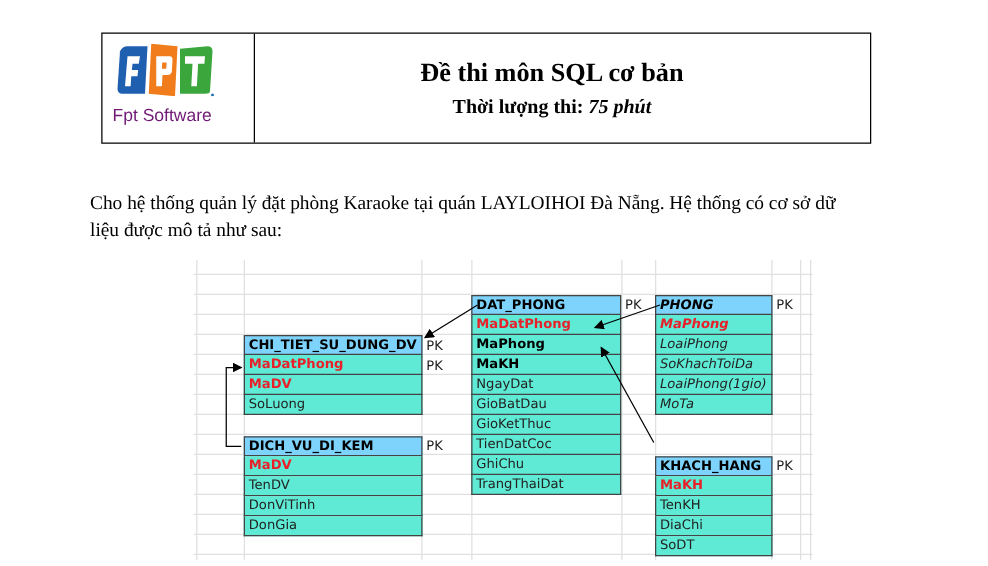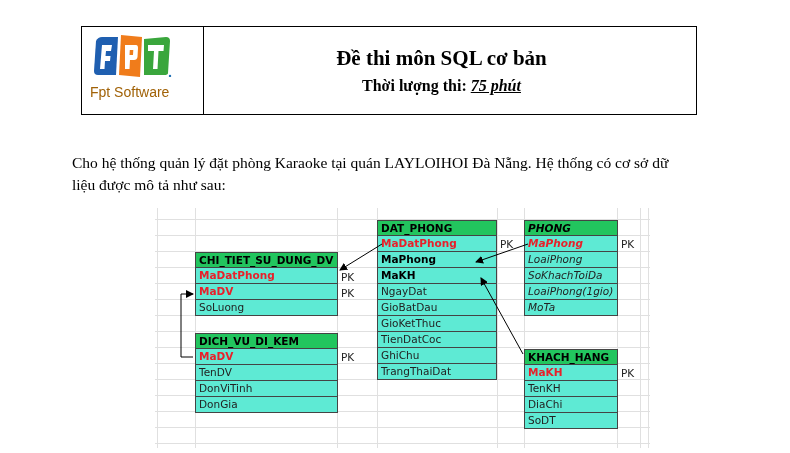--- a/index.html
+++ b/index.html
@@ -2,30 +2,30 @@
 <html><head>
 <meta charset="utf-8">
 <style>
   html,body{margin:0;padding:0;background:#fff;}
   body{width:790px;height:453px;position:relative;overflow:hidden;font-family:"Liberation Serif",serif;color:#000;}
   .hdr{position:absolute;left:81px;top:26px;width:616px;height:89px;border:1px solid #000;box-sizing:border-box;}
   .hdr .logo-cell{position:absolute;left:0;top:0;width:121px;height:87px;border-right:1px solid #000;}
   .hdr .title-cell{position:absolute;left:121px;top:0;right:16px;height:87px;text-align:center;}
   .title{position:absolute;left:0;right:0;top:19px;font-size:21px;font-weight:bold;}
   .subtitle{position:absolute;left:0;right:0;top:50px;font-size:16px;font-weight:bold;}
-  .subtitle i{font-weight:bold;text-decoration:underline;}
+  .subtitle i{font-weight:bold;}
   .fpt-letters{position:absolute;left:10px;top:8px;width:80px;height:42px;}
-  .fpt-text{position:absolute;left:8px;top:57px;font-family:"Liberation Sans",sans-serif;font-size:14px;color:#a16207;}
+  .fpt-text{position:absolute;left:8px;top:57px;font-family:"Liberation Sans",sans-serif;font-size:14px;color:#701a75;}
   .intro{position:absolute;left:72px;top:152px;width:620px;font-size:15.5px;line-height:22px;}
   .sheet{position:absolute;left:155px;top:208px;width:495px;height:240px;}
   .gv{position:absolute;top:0;bottom:0;width:1px;background:#e0e0e0;}
   .gh{position:absolute;left:0;right:0;height:1px;background:#e0e0e0;}
   .tbl{position:absolute;font-family:"DejaVu Sans",sans-serif;font-size:10.5px;}
   .tbl .row{height:16px;line-height:15px;box-sizing:border-box;border:1px solid #444;border-top:none;padding-left:3px;background:#5eead4;white-space:nowrap;overflow:hidden;color:#222;}
-  .tbl .row.head{background:#22c55e;border-top:1px solid #444;font-weight:bold;color:#000;}
+  .tbl .row.head{background:#7dd3fc;border-top:1px solid #444;font-weight:bold;color:#000;margin-top:16px;}
   .tbl .row.pk{color:#e8202a;font-weight:bold;}
   .tbl .row.fk{font-weight:bold;color:#000;}
   .pk-label{position:absolute;font-family:"DejaVu Sans",sans-serif;font-size:10.5px;color:#222;}
   svg.arrows{position:absolute;left:0;top:0;width:790px;height:453px;pointer-events:none;}
 </style>
 </head>
 <body>
 
 <div class="hdr">
   <div class="logo-cell">

